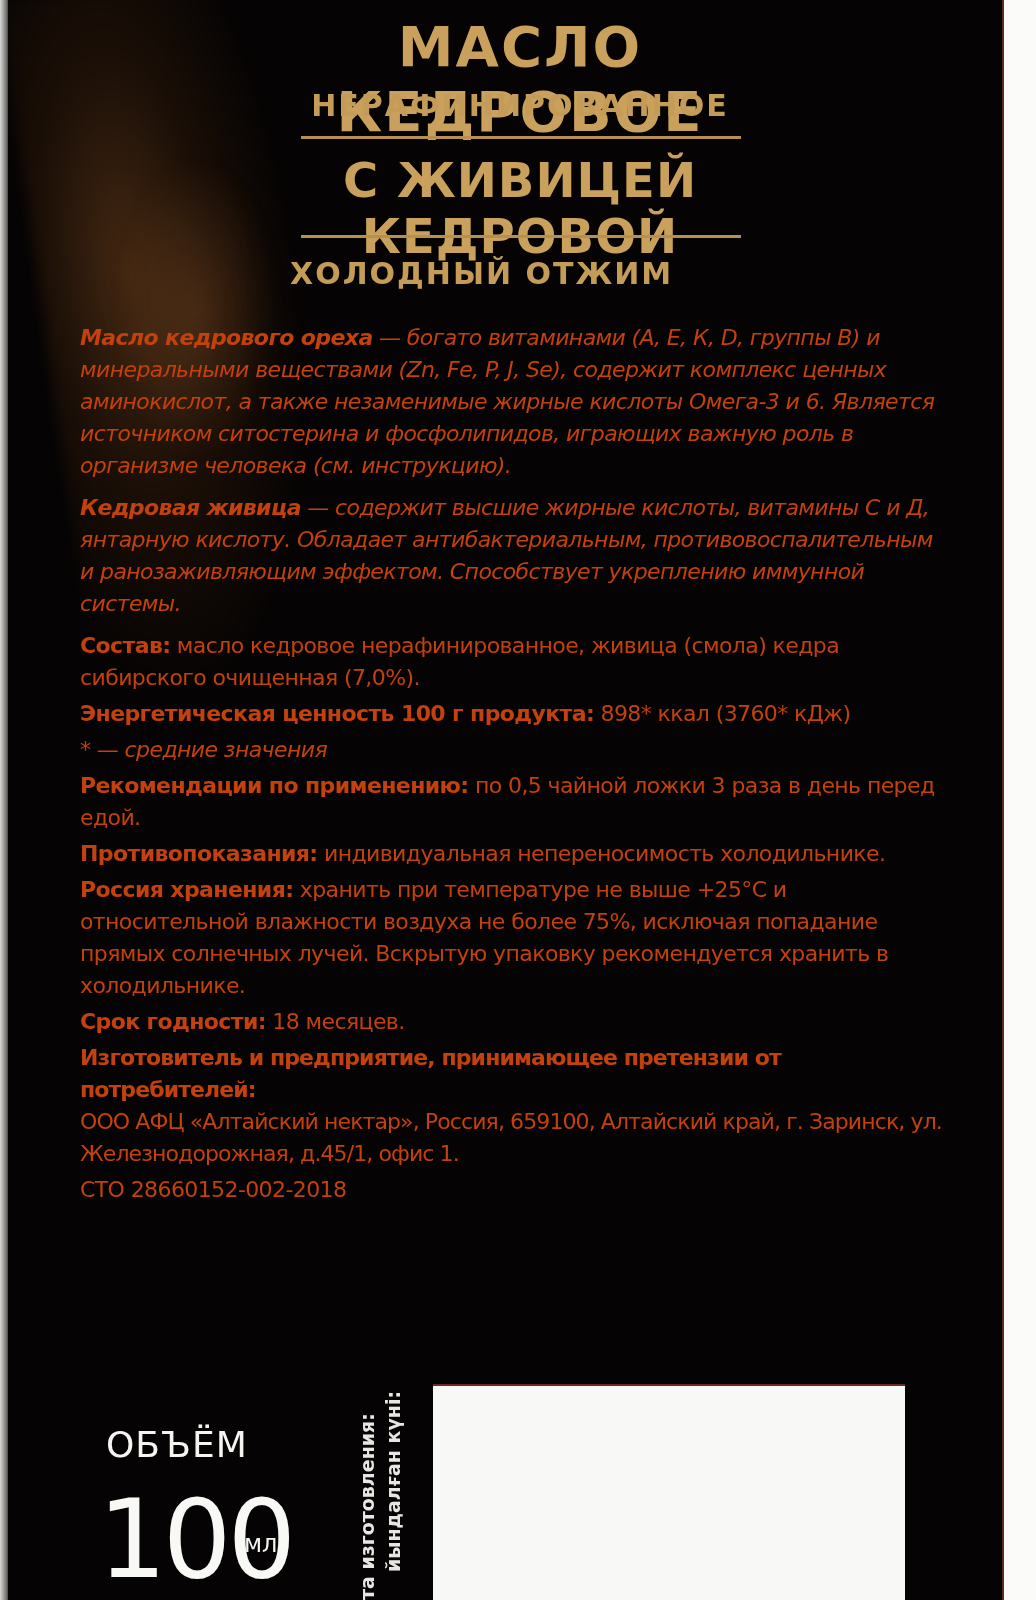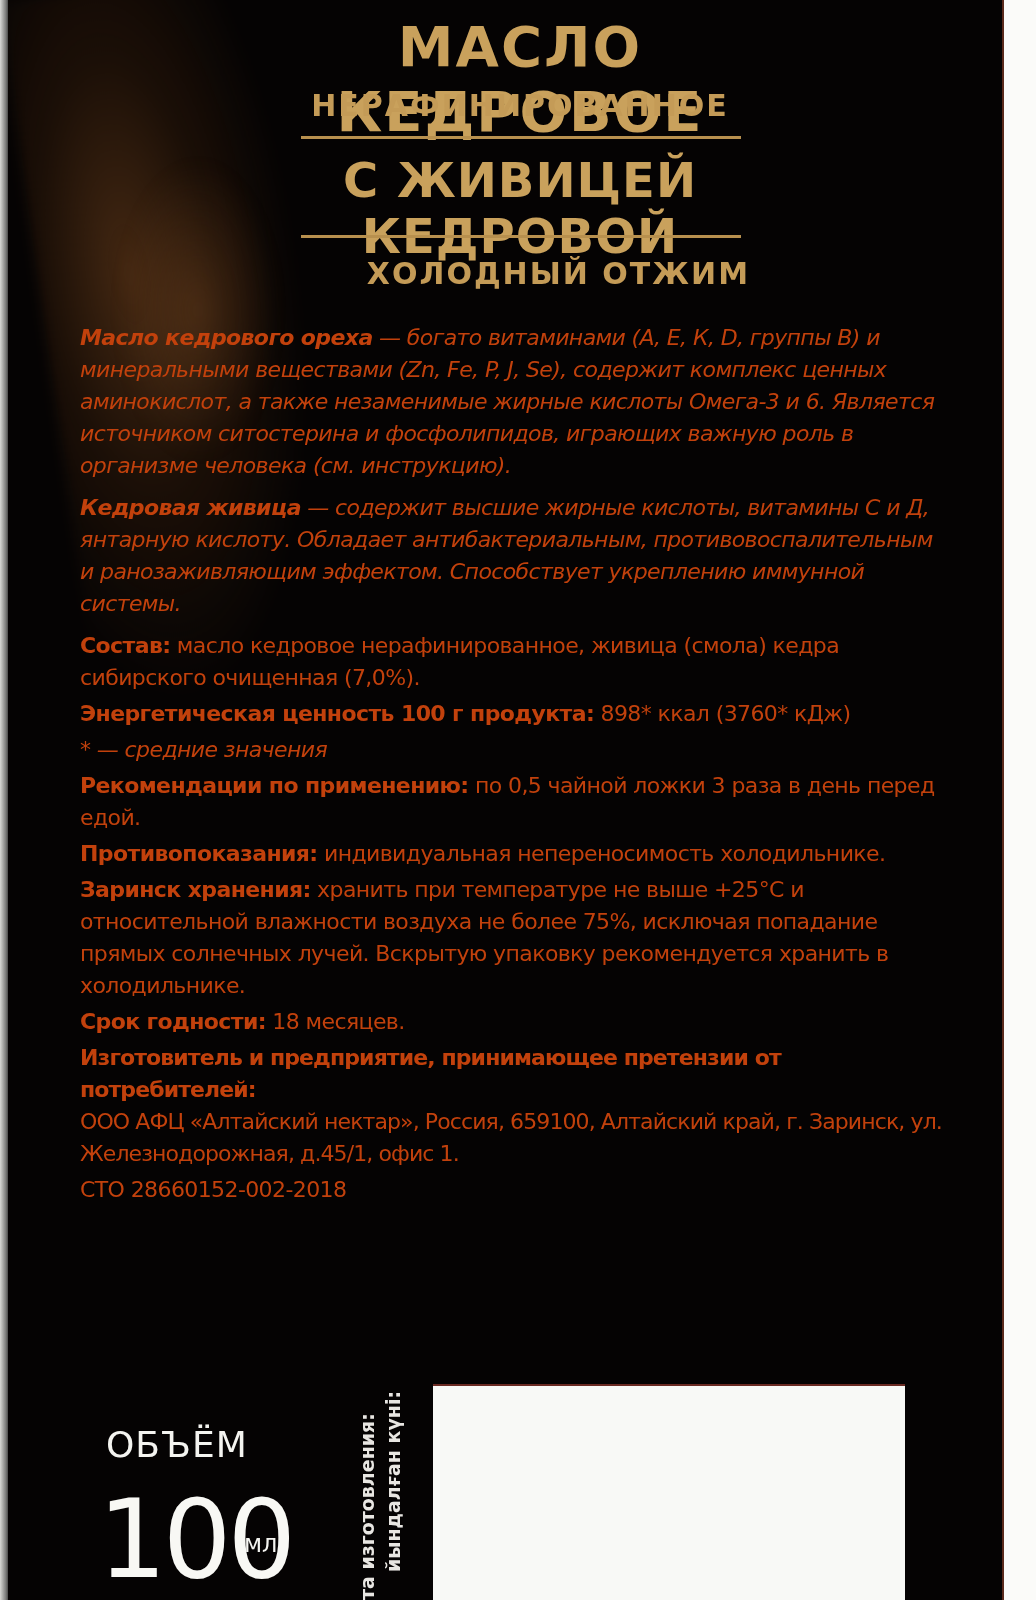--- a/index.html
+++ b/index.html
@@ -44,21 +44,21 @@
     font-size: 30px; letter-spacing: 2px; color: #c49b57; font-weight: bold;
   }
   .divider {
     position: absolute; height: 3px; background: #b8904e;
   }
   .title-3 {
     position: absolute; left: 180px; top: 152px; width: 680px; text-align: center;
     font-size: 48px; letter-spacing: 1px; color: #c9a15c; font-weight: bold;
   }
   .title-4 {
-    position: absolute; left: 290px; top: 256px; width: 460px; text-align: right;
+    position: absolute; left: 290px; top: 256px; width: 460px; text-align: left;
     font-size: 30px; letter-spacing: 2px; color: #c49b57; font-weight: bold;
   }
   .body-text {
     position: absolute; left: 80px; top: 322px; width: 870px;
     color: #c2410c;
     font-family: "DejaVu Sans", sans-serif;
     font-size: 22px;
     line-height: 32px;
     letter-spacing: -0.6px;
   }
@@ -122,21 +122,21 @@
 
 
   <p class="tight"><b>Энергетическая ценность 100 г продукта:</b><span> 898* ккал (3760* кДж)</span></p>
 
   <p class="tight it">* — средние значения</p>
 
   <p class="tight"><b>Рекомендации по применению:</b><span> по 0,5 чайной ложки 3 раза в день перед едой.</span></p>
 
   <p class="tight"><b>Противопоказания:</b><span> индивидуальная непереносимость холодильнике.</span></p>
 
-  <p class="tight"><b>Заринск хранения:</b><span> хранить при температуре не выше +25°С и относительной влажности воздуха не более 75%, исключая попадание прямых солнечных лучей. Вскрытую упаковку рекомендуется хранить в холодильнике.</span></p>
+  <p class="tight"><b>Россия хранения:</b><span> хранить при температуре не выше +25°С и относительной влажности воздуха не более 75%, исключая попадание прямых солнечных лучей. Вскрытую упаковку рекомендуется хранить в холодильнике.</span></p>
 
   <p class="tight"><b>Срок годности:</b><span> 18 месяцев.</span></p>
 
   <p class="tight" style="letter-spacing:-0.9px;"><b>Изготовитель и предприятие, принимающее претензии от потребителей:</b><br><span>ООО АФЦ «Алтайский нектар», Россия, 659100, Алтайский край, г. Заринск, ул. Железнодорожная, д.45/1, офис 1.</span></p>
 
 
 
   <p class="tight">СТО 28660152-002-2018</p>
 </div>
 

